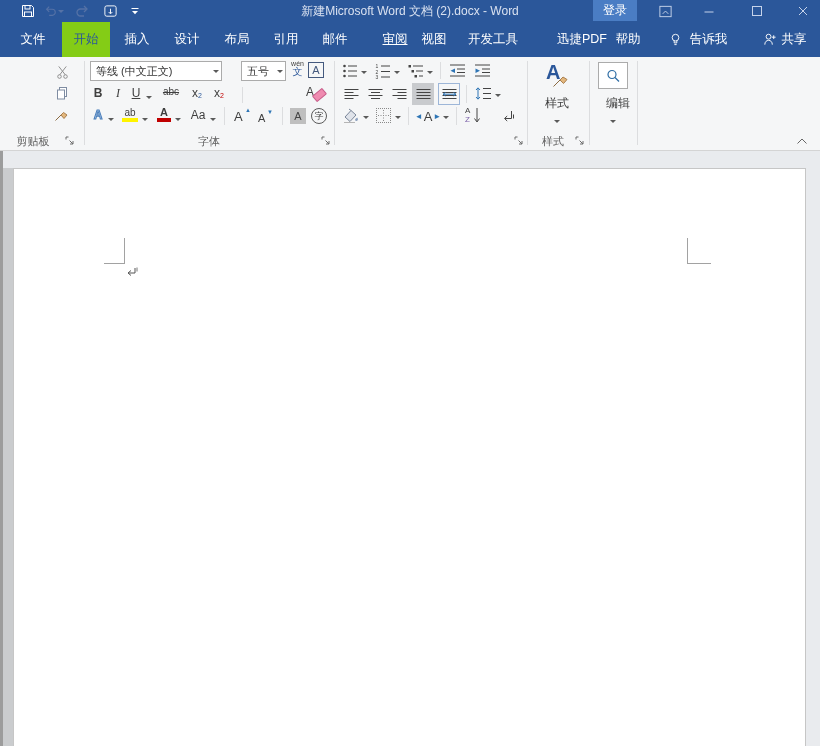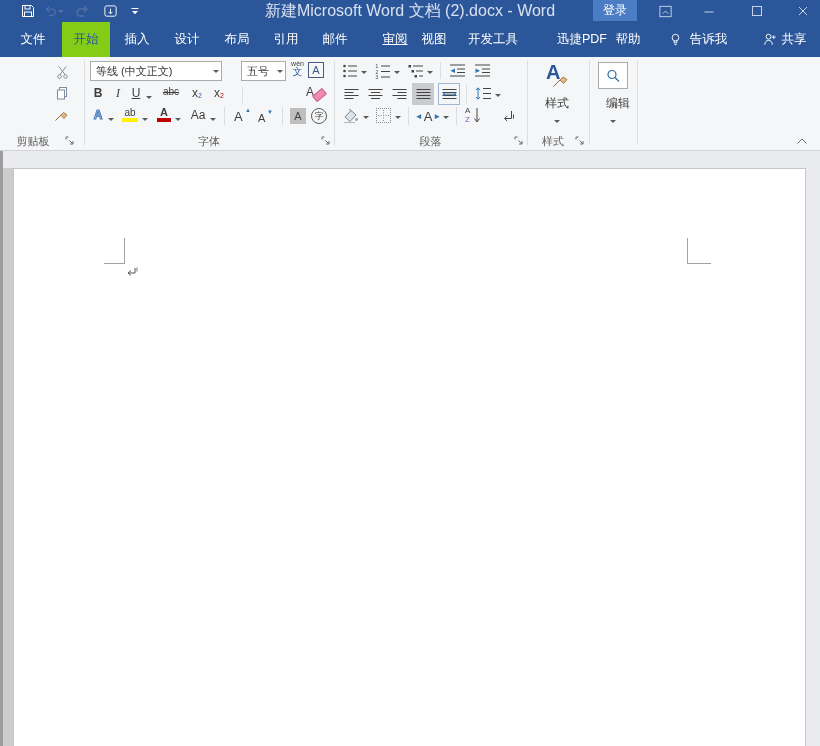--- a/index.html
+++ b/index.html
@@ -4,21 +4,21 @@
 <style>
   html,body{margin:0;padding:0;}
   #app{position:relative;width:820px;height:746px;overflow:hidden;
        font-family:"Liberation Sans","DejaVu Sans",sans-serif;background:#e9ebee;
        -webkit-font-smoothing:antialiased;}
   .abs{position:absolute;}
   
   .titlebar{left:0;top:0;width:820px;height:22px;background:#2b579a;}
   .qa-btn{top:2px;width:20px;height:18px;display:flex;align-items:center;justify-content:center;cursor:default;}
   .title-text{left:0;top:0;width:820px;height:22px;display:flex;align-items:center;justify-content:center;
-              color:#d9e1f0;font-size:16px;pointer-events:none;}
+              color:#d9e1f0;font-size:12px;pointer-events:none;}
   .signin{left:593px;top:0;width:44px;height:21px;background:#4a7dc4;color:#fff;font-size:12px;
           display:flex;align-items:center;justify-content:center;}
   .winbtn{top:0;width:30px;height:22px;display:flex;align-items:center;justify-content:center;}
   
   .tabrow{left:0;top:22px;width:820px;height:35px;background:#2b579a;}
   .tab{top:0;height:35px;display:flex;align-items:center;justify-content:center;
        color:#fff;font-size:12.5px;white-space:nowrap;}
   .tab.active{background:#84cc16;color:#2b579a;}
   
   .ribbon{left:0;top:57px;width:820px;height:94px;background:#f5f6f7;border-bottom:1px solid #d4d4d4;box-sizing:border-box;}
@@ -386,21 +386,20 @@
         </svg>
     </div>
     <div class="abs rbtn" style="left:498px;top:50px;width:18px;height:18px;">
       <svg width="15" height="15" viewBox="0 0 15 15">
           <path d="M11.5 2v7.5" stroke="#444"></path>
           <path d="M11.5 9.5H5" stroke="#444"></path>
           <path d="M7.2 7L4.5 9.5l2.7 2.5" fill="none" stroke="#444"></path>
           <path d="M13.5 5.5v4" stroke="#444"></path>
         </svg>
     </div>
-    <div class="abs glabel" style="left:334px;width:193px;">段落</div>
     <div class="abs" style="left:514px;top:79px;">
       <svg width="10" height="10" viewBox="0 0 10 10">
           <path d="M1 3.5V1h2.5M4.5 4.5L8 8M8 5v3H5" fill="none" stroke="#6a6a6a"></path>
         </svg>
     </div>
 
     <div class="abs" style="left:534px;top:4px;width:46px;height:70px;text-align:center;">
       <div class="abs" style="left:10px;top:0;width:26px;height:28px;">
         <span class="abs" style="left:2px;top:0;font-size:20px;font-weight:bold;color:#2b579a;">A</span>
         <svg class="abs" style="left:8px;top:10px;" width="18" height="17" viewBox="0 0 18 17">

